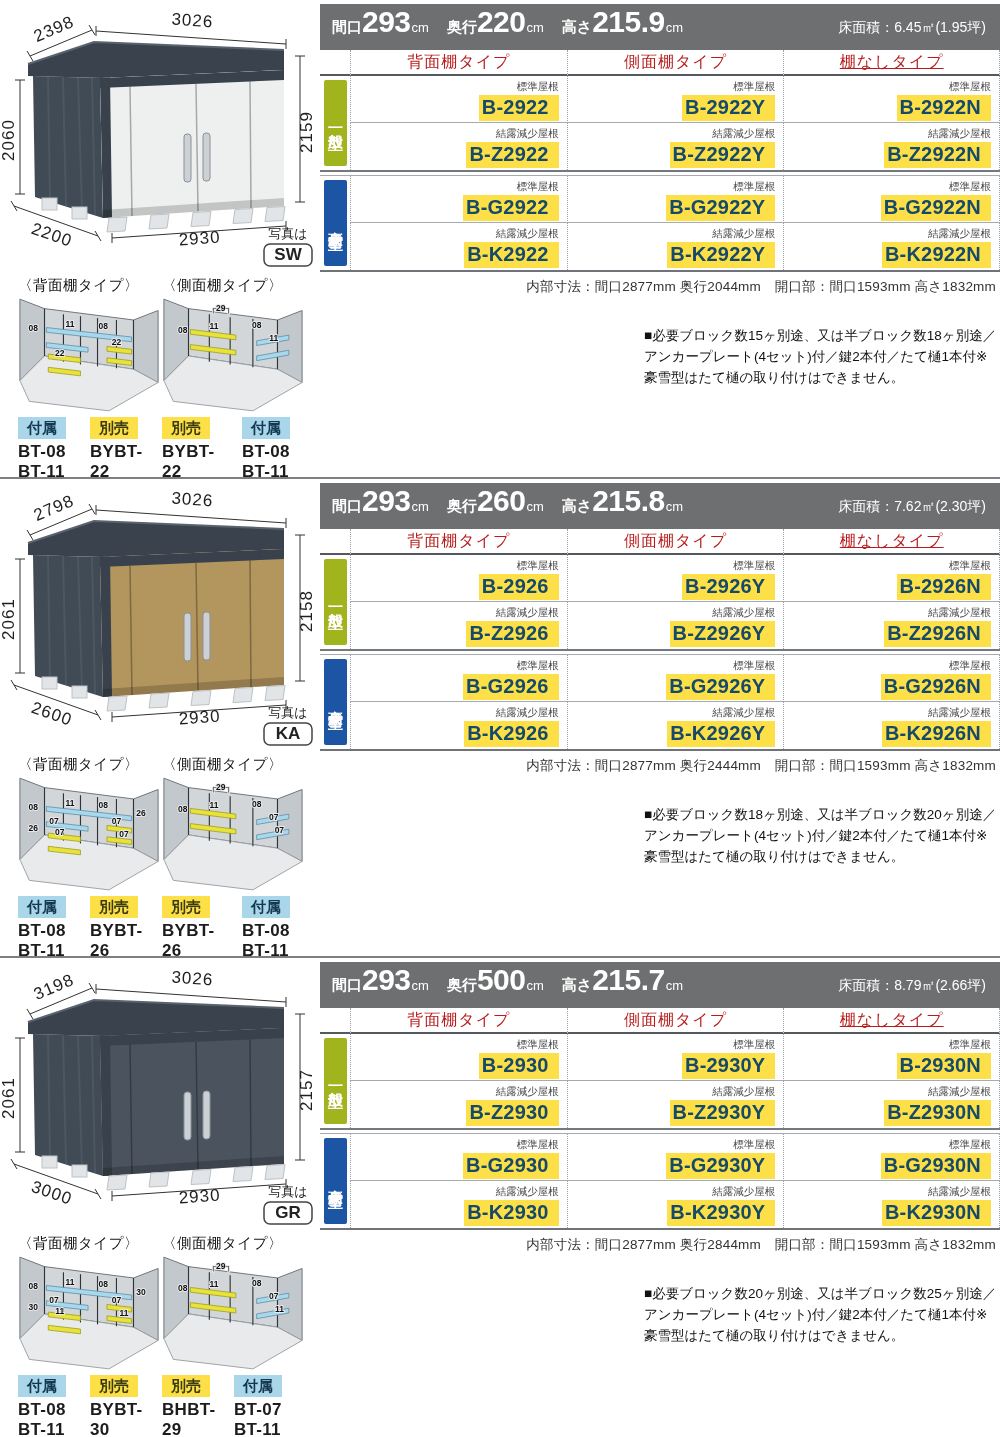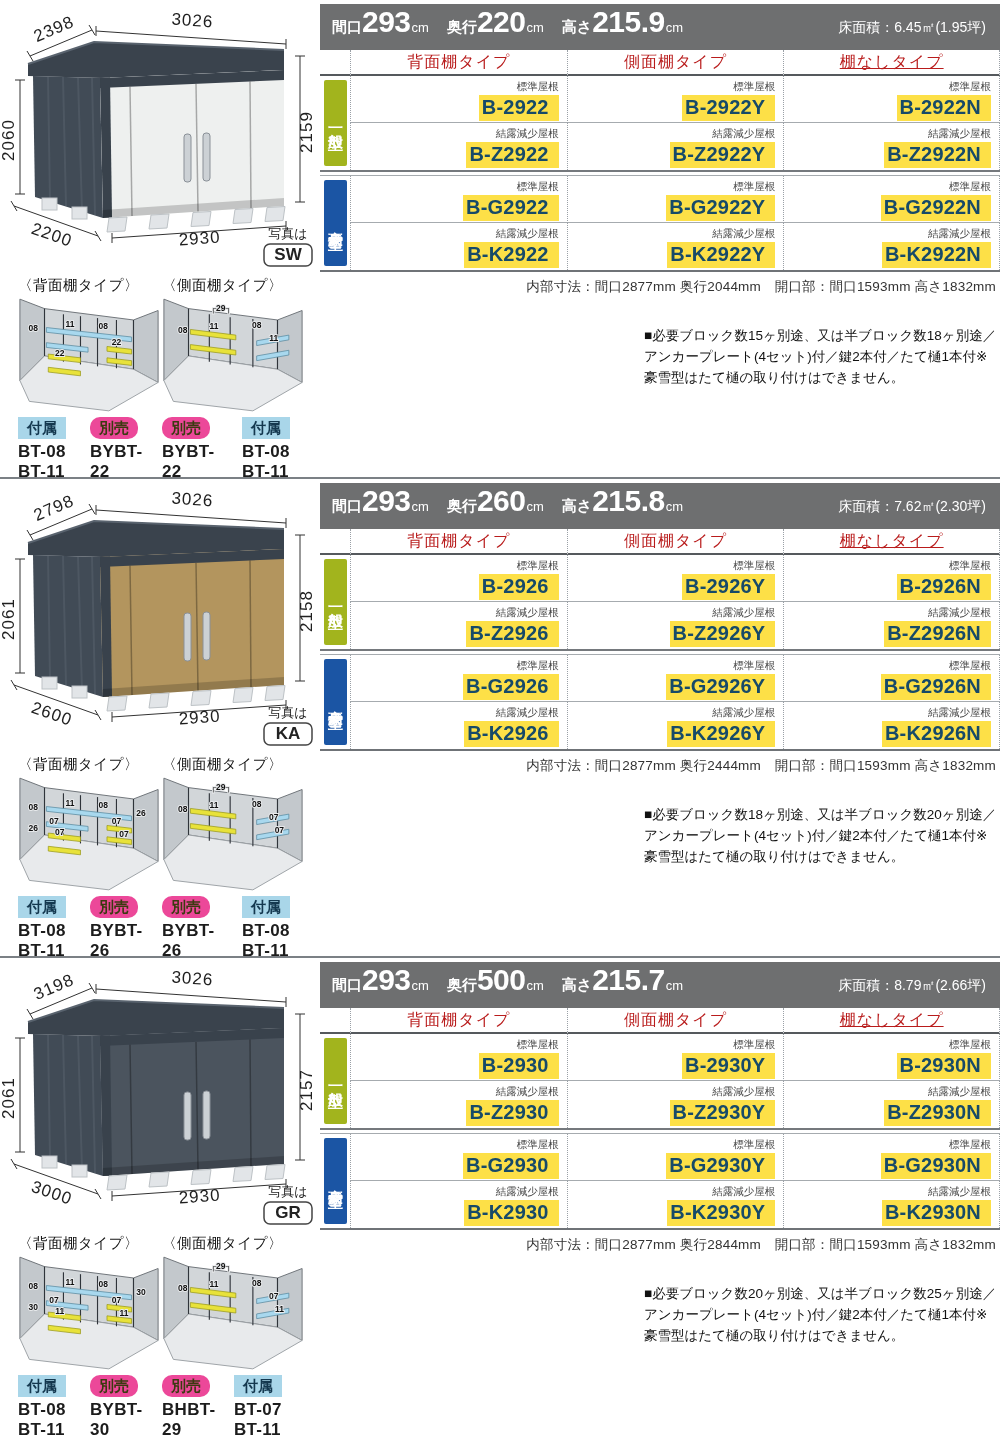--- a/index.html
+++ b/index.html
@@ -15,21 +15,21 @@
   .photocode{font-size:17px;font-weight:700;fill:#222;text-anchor:middle;}
   .diagrams{display:flex;gap:2px;padding-left:18px;margin-top:8px;}
   .diagram{width:142px;}
   .diagram-title{font-size:14.5px;color:#111;letter-spacing:.5px;white-space:nowrap;}
   svg.room{display:block;margin-top:2px;}
   .shelf-label{font-size:9px;fill:#111;text-anchor:middle;font-weight:700;paint-order:stroke;stroke:#e8eaec;stroke-width:2px;}
   .chips-row{display:flex;gap:10px;margin-top:4px;}
   .chip-col{min-width:62px;}
   .chip{display:inline-block;padding:2px 9px;font-size:15px;font-weight:700;color:#14384f;line-height:1.2;}
   .chip[data-chiptype="blue"]{background:#a9d6e9;}
-  .chip[data-chiptype="yellow"]{background:#ec4899;color:#3a3a10;border-radius:10px;}
+  .chip[data-chiptype="yellow"]{background:#fde047;color:#3a3a10;}
   .parts{margin-top:3px;font-size:17px;font-weight:700;color:#1c1c1c;line-height:1.2;white-space:pre-line;letter-spacing:.3px;}
   
   .right-col{position:absolute;left:320px;top:4px;width:680px;}
   .spec-bar{height:46px;box-sizing:border-box;background:#6e6f70;color:#fff;display:flex;align-items:baseline;padding:1px 14px 0 12px;}
   .dim-group{margin-right:18px;white-space:nowrap;}
   .dim-label{font-size:15px;font-weight:600;}
   .dim-value{font-size:30px;font-weight:600;letter-spacing:-.5px;}
   .dim-unit{font-size:13px;margin-left:1px;}
   .floor-area{margin-left:auto;font-size:14px;}
   .tbl{display:grid;grid-template-columns:30px 1fr 1fr 1fr;grid-template-rows:26px 47px 47px 6px 47px 47px;border-bottom:2px solid #6f7377;}

